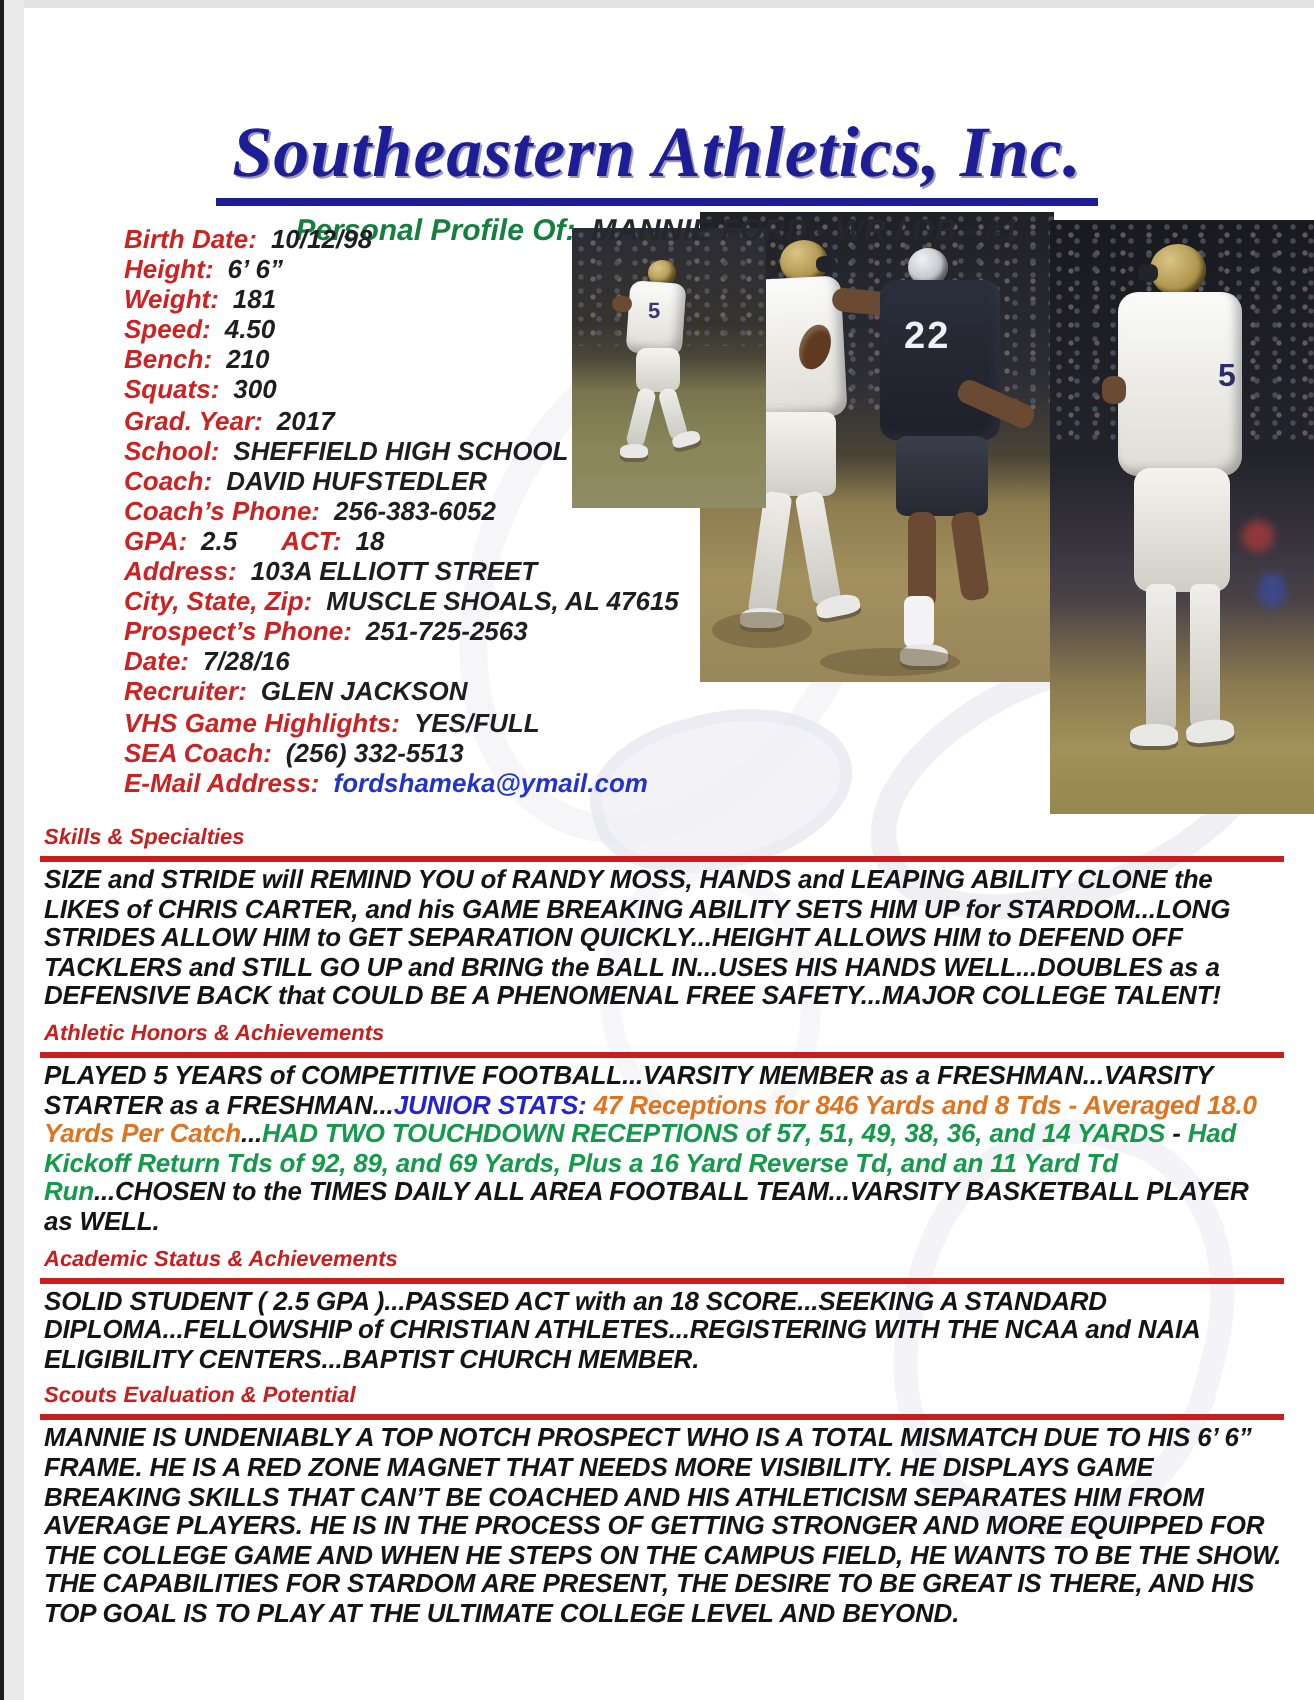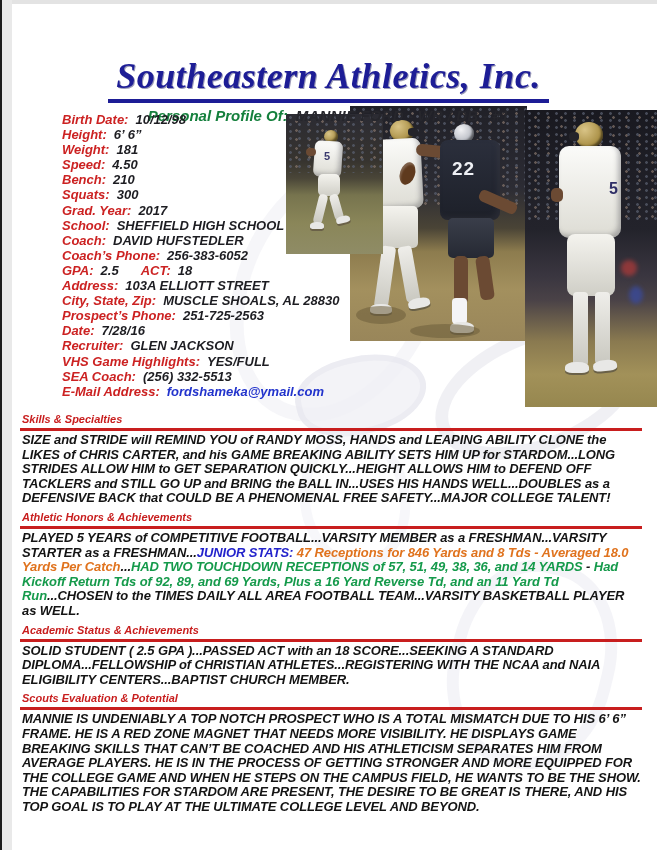--- a/index.html
+++ b/index.html
@@ -93,21 +93,21 @@
       <div class="bio-line"><span class="bio-label">Weight:</span><span class="bio-value">181</span></div>
       <div class="bio-line"><span class="bio-label">Speed:</span><span class="bio-value">4.50</span></div>
       <div class="bio-line"><span class="bio-label">Bench:</span><span class="bio-value">210</span></div>
       <div class="bio-line"><span class="bio-label">Squats:</span><span class="bio-value">300</span></div>
       <div class="bio-line"><span class="bio-label">Grad. Year:</span><span class="bio-value">2017</span></div>
       <div class="bio-line"><span class="bio-label">School:</span><span class="bio-value">SHEFFIELD HIGH SCHOOL</span></div>
       <div class="bio-line"><span class="bio-label">Coach:</span><span class="bio-value">DAVID HUFSTEDLER</span></div>
       <div class="bio-line"><span class="bio-label">Coach’s Phone:</span><span class="bio-value">256-383-6052</span></div>
       <div class="bio-line"><span class="bio-label">GPA:</span><span class="bio-value">2.5</span><span class="bio-label second">ACT:</span><span class="bio-value">18</span></div>
       <div class="bio-line"><span class="bio-label">Address:</span><span class="bio-value">103A ELLIOTT STREET</span></div>
-      <div class="bio-line"><span class="bio-label">City, State, Zip:</span><span class="bio-value">MUSCLE SHOALS, AL  28830</span></div>
+      <div class="bio-line"><span class="bio-label">City, State, Zip:</span><span class="bio-value">MUSCLE SHOALS, AL  47615</span></div>
       <div class="bio-line"><span class="bio-label">Prospect’s Phone:</span><span class="bio-value">251-725-2563</span></div>
       <div class="bio-line"><span class="bio-label">Date:</span><span class="bio-value">7/28/16</span></div>
       <div class="bio-line"><span class="bio-label">Recruiter:</span><span class="bio-value">GLEN JACKSON</span></div>
       <div class="bio-line"><span class="bio-label">VHS Game Highlights:</span><span class="bio-value">YES/FULL</span></div>
       <div class="bio-line"><span class="bio-label">SEA Coach:</span><span class="bio-value">(256) 332-5513</span></div>
       <div class="bio-line"><span class="bio-label">E-Mail Address:</span><span class="bio-value blue">fordshameka@ymail.com</span></div>
     </div>
 
   <div class="photo" id="photoM">
     <div class="crowd"></div>

